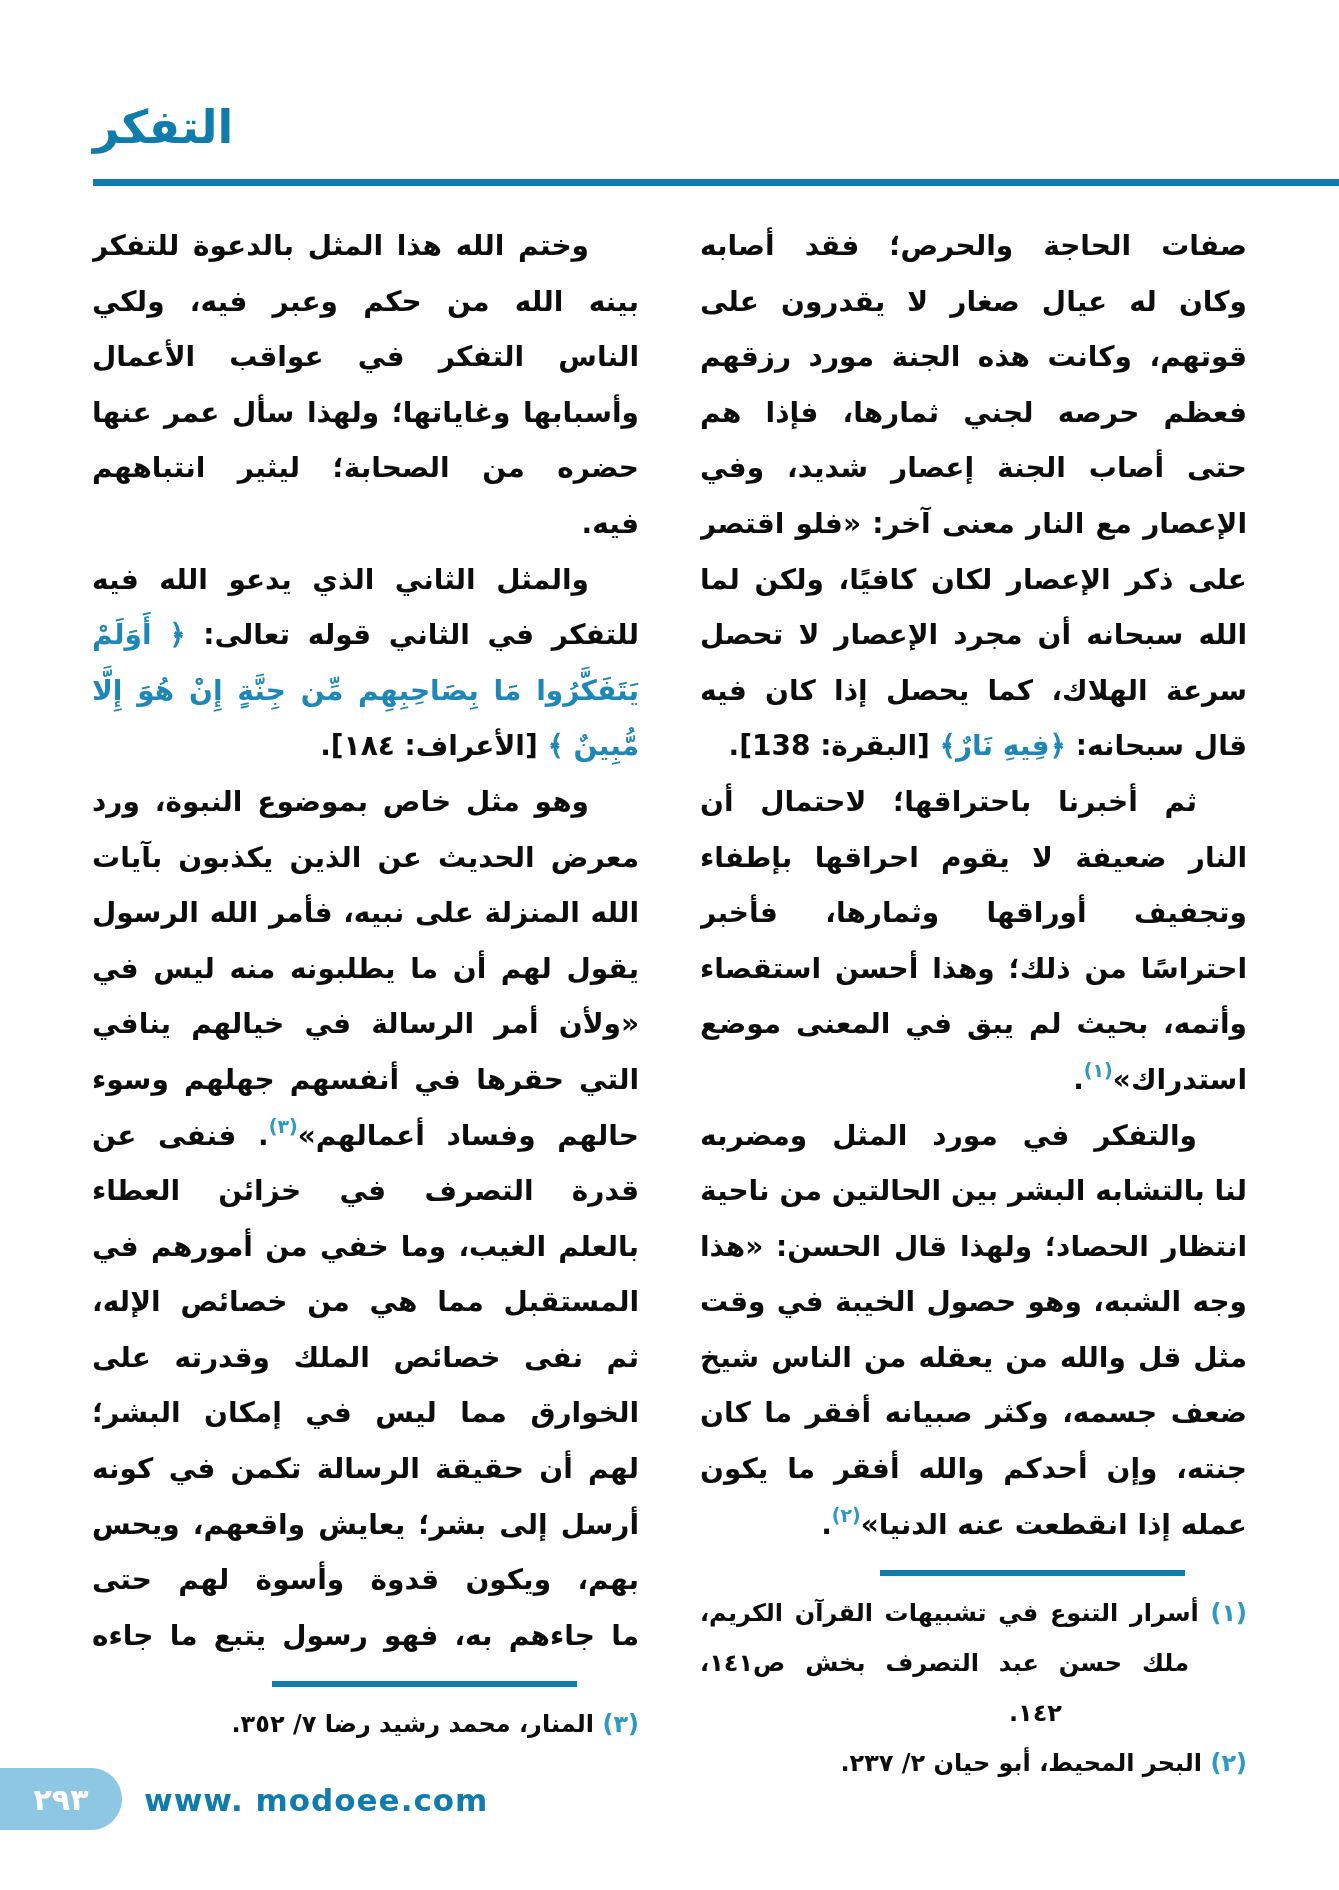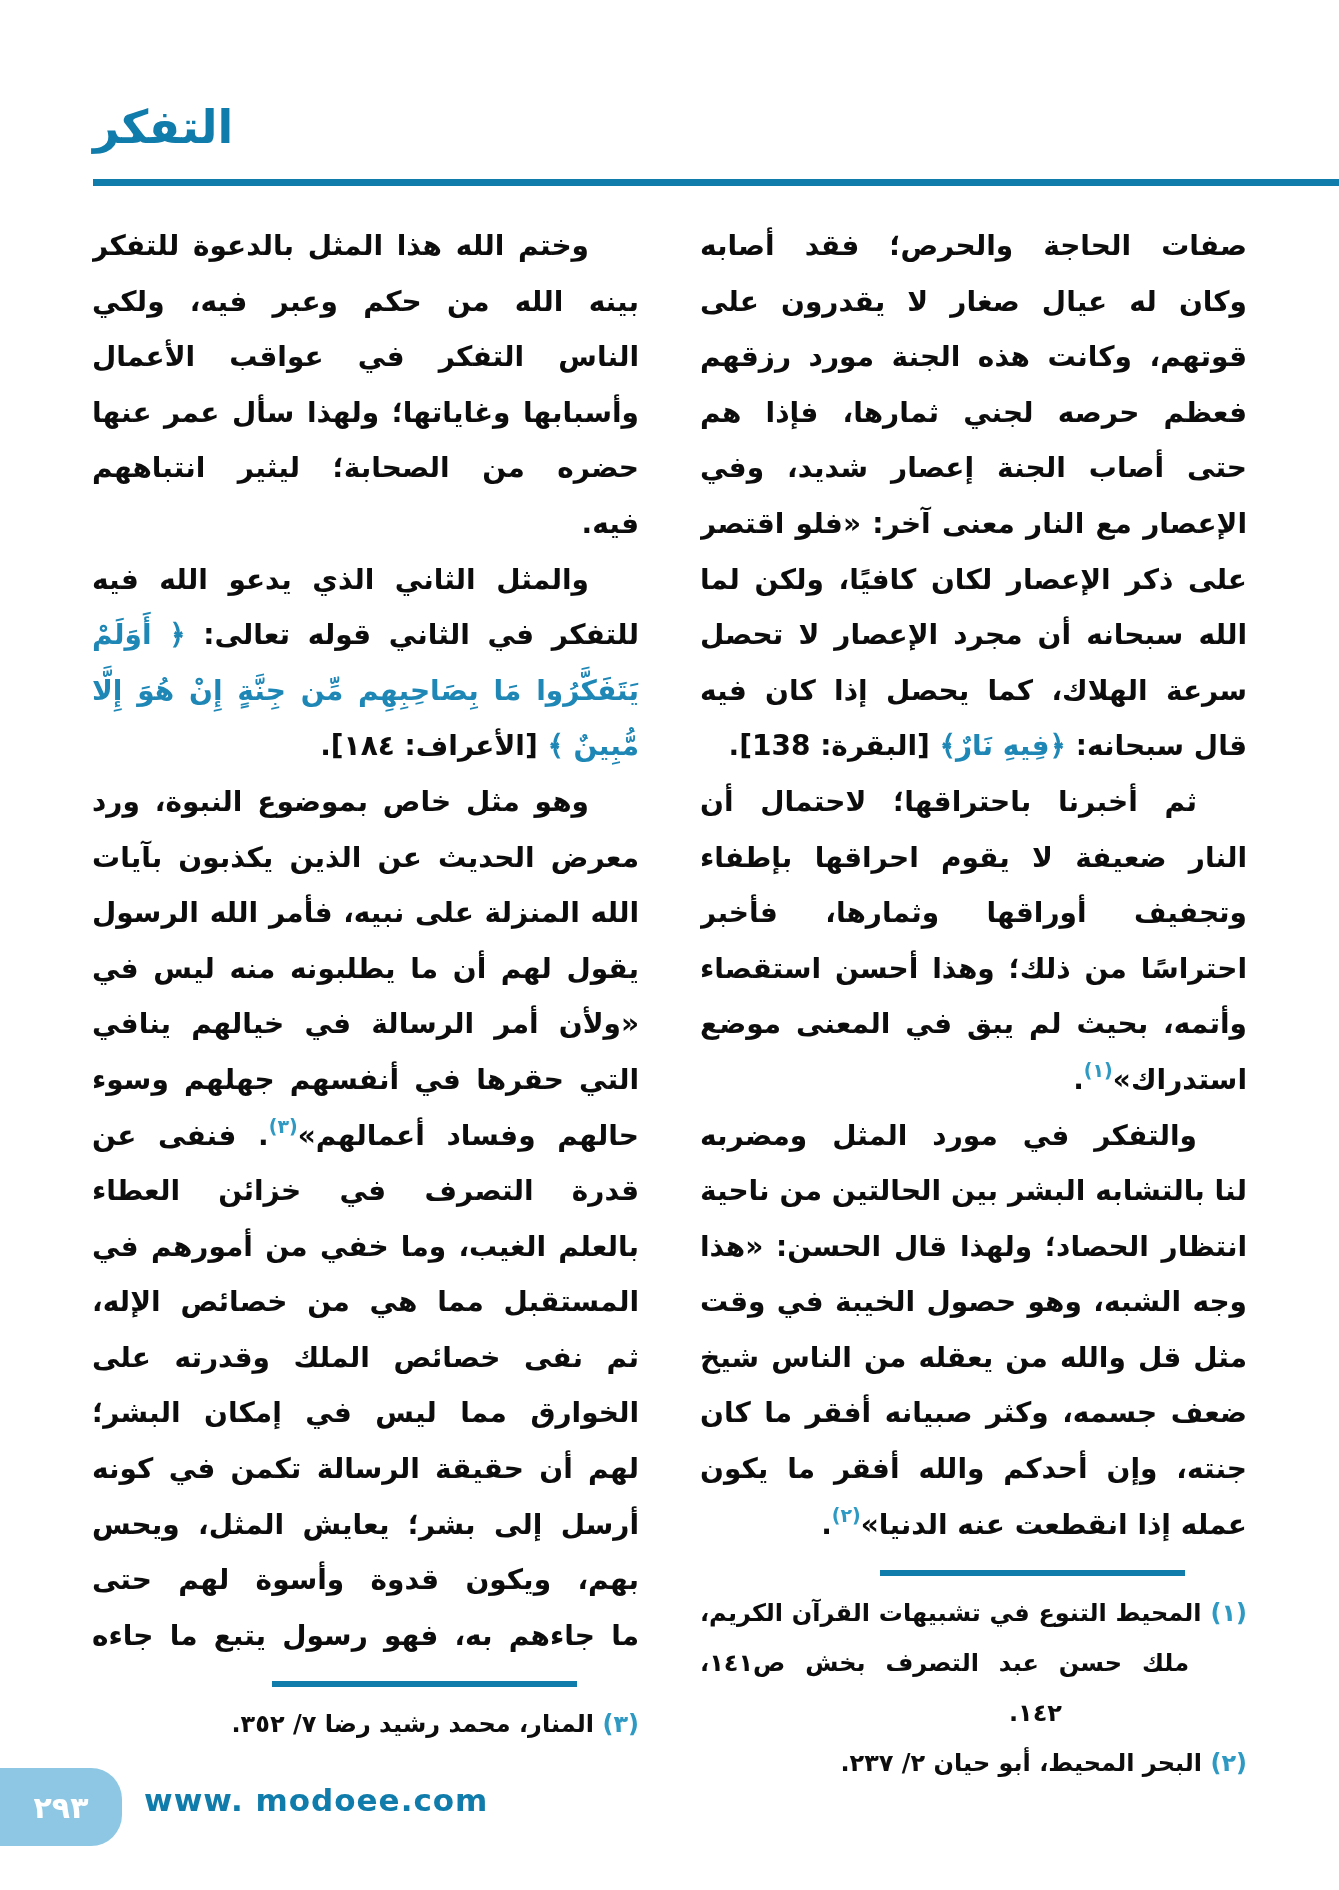--- a/index.html
+++ b/index.html
@@ -62,21 +62,21 @@
     font-size:24px;font-weight:bold;color:var(--ink);
     text-align:justify;text-align-last:justify;
     overflow:hidden;
   }
   .fn-line.last{text-align-last:right;}
   .fn-line.hang{padding-right:58px;}
   .fn-line.hang2{padding-right:185px;}
   .fn-line .seg-marker{color:var(--marker);}
   .page-pill{
     position:absolute;left:0;top:1768px;
-    width:122px;height:78px;
+    width:122px;height:62px;
     background:var(--pill);
     border-radius:0 31px 31px 0;
     display:flex;align-items:center;justify-content:center;
     color:#fff;font-size:30px;font-weight:bold;
     direction:rtl;
   }
   .site-url{
     position:absolute;left:144px;top:1782px;
     color:var(--accent);
     font-size:31px;font-weight:bold;
@@ -110,21 +110,21 @@
         <div class="line last"><span class="seg-body">استدراك»</span><span class="seg-marker">(١)</span><span class="seg-body">.</span></div>
         <div class="line indent"><span class="seg-body">والتفكر في مورد المثل ومضربه يوحي</span></div>
         <div class="line"><span class="seg-body">لنا بالتشابه البشر بين الحالتين من ناحية</span></div>
         <div class="line"><span class="seg-body">انتظار الحصاد؛ ولهذا قال الحسن: «هذا</span></div>
         <div class="line"><span class="seg-body">وجه الشبه، وهو حصول الخيبة في وقت</span></div>
         <div class="line"><span class="seg-body">مثل قل والله من يعقله من الناس شيخ كبير</span></div>
         <div class="line"><span class="seg-body">ضعف جسمه، وكثر صبيانه أفقر ما كان إلى</span></div>
         <div class="line"><span class="seg-body">جنته، وإن أحدكم والله أفقر ما يكون إلى</span></div>
         <div class="line last"><span class="seg-body">عمله إذا انقطعت عنه الدنيا»</span><span class="seg-marker">(٢)</span><span class="seg-body">.</span></div>
         <div class="fn-divider"></div>
-        <div class="fn-line"><span class="seg-marker">(١) </span><span class="seg-body">المحيط التنوع في تشبيهات القرآن الكريم،</span></div>
+        <div class="fn-line"><span class="seg-marker">(١) </span><span class="seg-body">أسرار التنوع في تشبيهات القرآن الكريم،</span></div>
         <div class="fn-line hang"><span class="seg-body">ملك حسن عبد التصرف بخش ص١٤١،</span></div>
         <div class="fn-line last hang2"><span class="seg-body">١٤٢.</span></div>
         <div class="fn-line last"><span class="seg-marker">(٢) </span><span class="seg-body">البحر المحيط، أبو حيان ٢/ ٢٣٧.</span></div>
       </div>
     <div class="col">
         <div class="line indent"><span class="seg-body">وختم الله هذا المثل بالدعوة للتفكر فيما</span></div>
         <div class="line"><span class="seg-body">بينه الله من حكم وعبر فيه، ولكي يحسن</span></div>
         <div class="line"><span class="seg-body">الناس التفكر في عواقب الأعمال ونتائجها</span></div>
         <div class="line"><span class="seg-body">وأسبابها وغاياتها؛ ولهذا سأل عمر عنها من</span></div>
         <div class="line"><span class="seg-body">حضره من الصحابة؛ ليثير انتباههم للتفكر</span></div>
@@ -139,21 +139,21 @@
         <div class="line"><span class="seg-body">يقول لهم أن ما يطلبونه منه ليس في مقدوره،</span></div>
         <div class="line"><span class="seg-body">«ولأن أمر الرسالة في خيالهم ينافي البشرية</span></div>
         <div class="line"><span class="seg-body">التي حقرها في أنفسهم جهلهم وسوء</span></div>
         <div class="line"><span class="seg-body">حالهم وفساد أعمالهم»</span><span class="seg-marker">(٣)</span><span class="seg-body">. فنفى عن نفسه</span></div>
         <div class="line"><span class="seg-body">قدرة التصرف في خزائن العطاء والإحاطة</span></div>
         <div class="line"><span class="seg-body">بالعلم الغيب، وما خفي من أمورهم في</span></div>
         <div class="line"><span class="seg-body">المستقبل مما هي من خصائص الإله،</span></div>
         <div class="line"><span class="seg-body">ثم نفى خصائص الملك وقدرته على</span></div>
         <div class="line"><span class="seg-body">الخوارق مما ليس في إمكان البشر؛ ليبين</span></div>
         <div class="line"><span class="seg-body">لهم أن حقيقة الرسالة تكمن في كونه بشرًا</span></div>
-        <div class="line"><span class="seg-body">أرسل إلى بشر؛ يعايش المثل، ويحس</span></div>
+        <div class="line"><span class="seg-body">أرسل إلى بشر؛ يعايش واقعهم، ويحس</span></div>
         <div class="line"><span class="seg-body">بهم، ويكون قدوة وأسوة لهم حتى يلتزموا</span></div>
         <div class="line"><span class="seg-body">ما جاءهم به، فهو رسول يتبع ما جاءه من</span></div>
         <div class="fn-divider"></div>
         <div class="fn-line last"><span class="seg-marker">(٣) </span><span class="seg-body">المنار، محمد رشيد رضا ٧/ ٣٥٢.</span></div>
       </div>
   </div>
 
   <div class="page-pill">
     <span>٢٩٣</span>
   </div>

